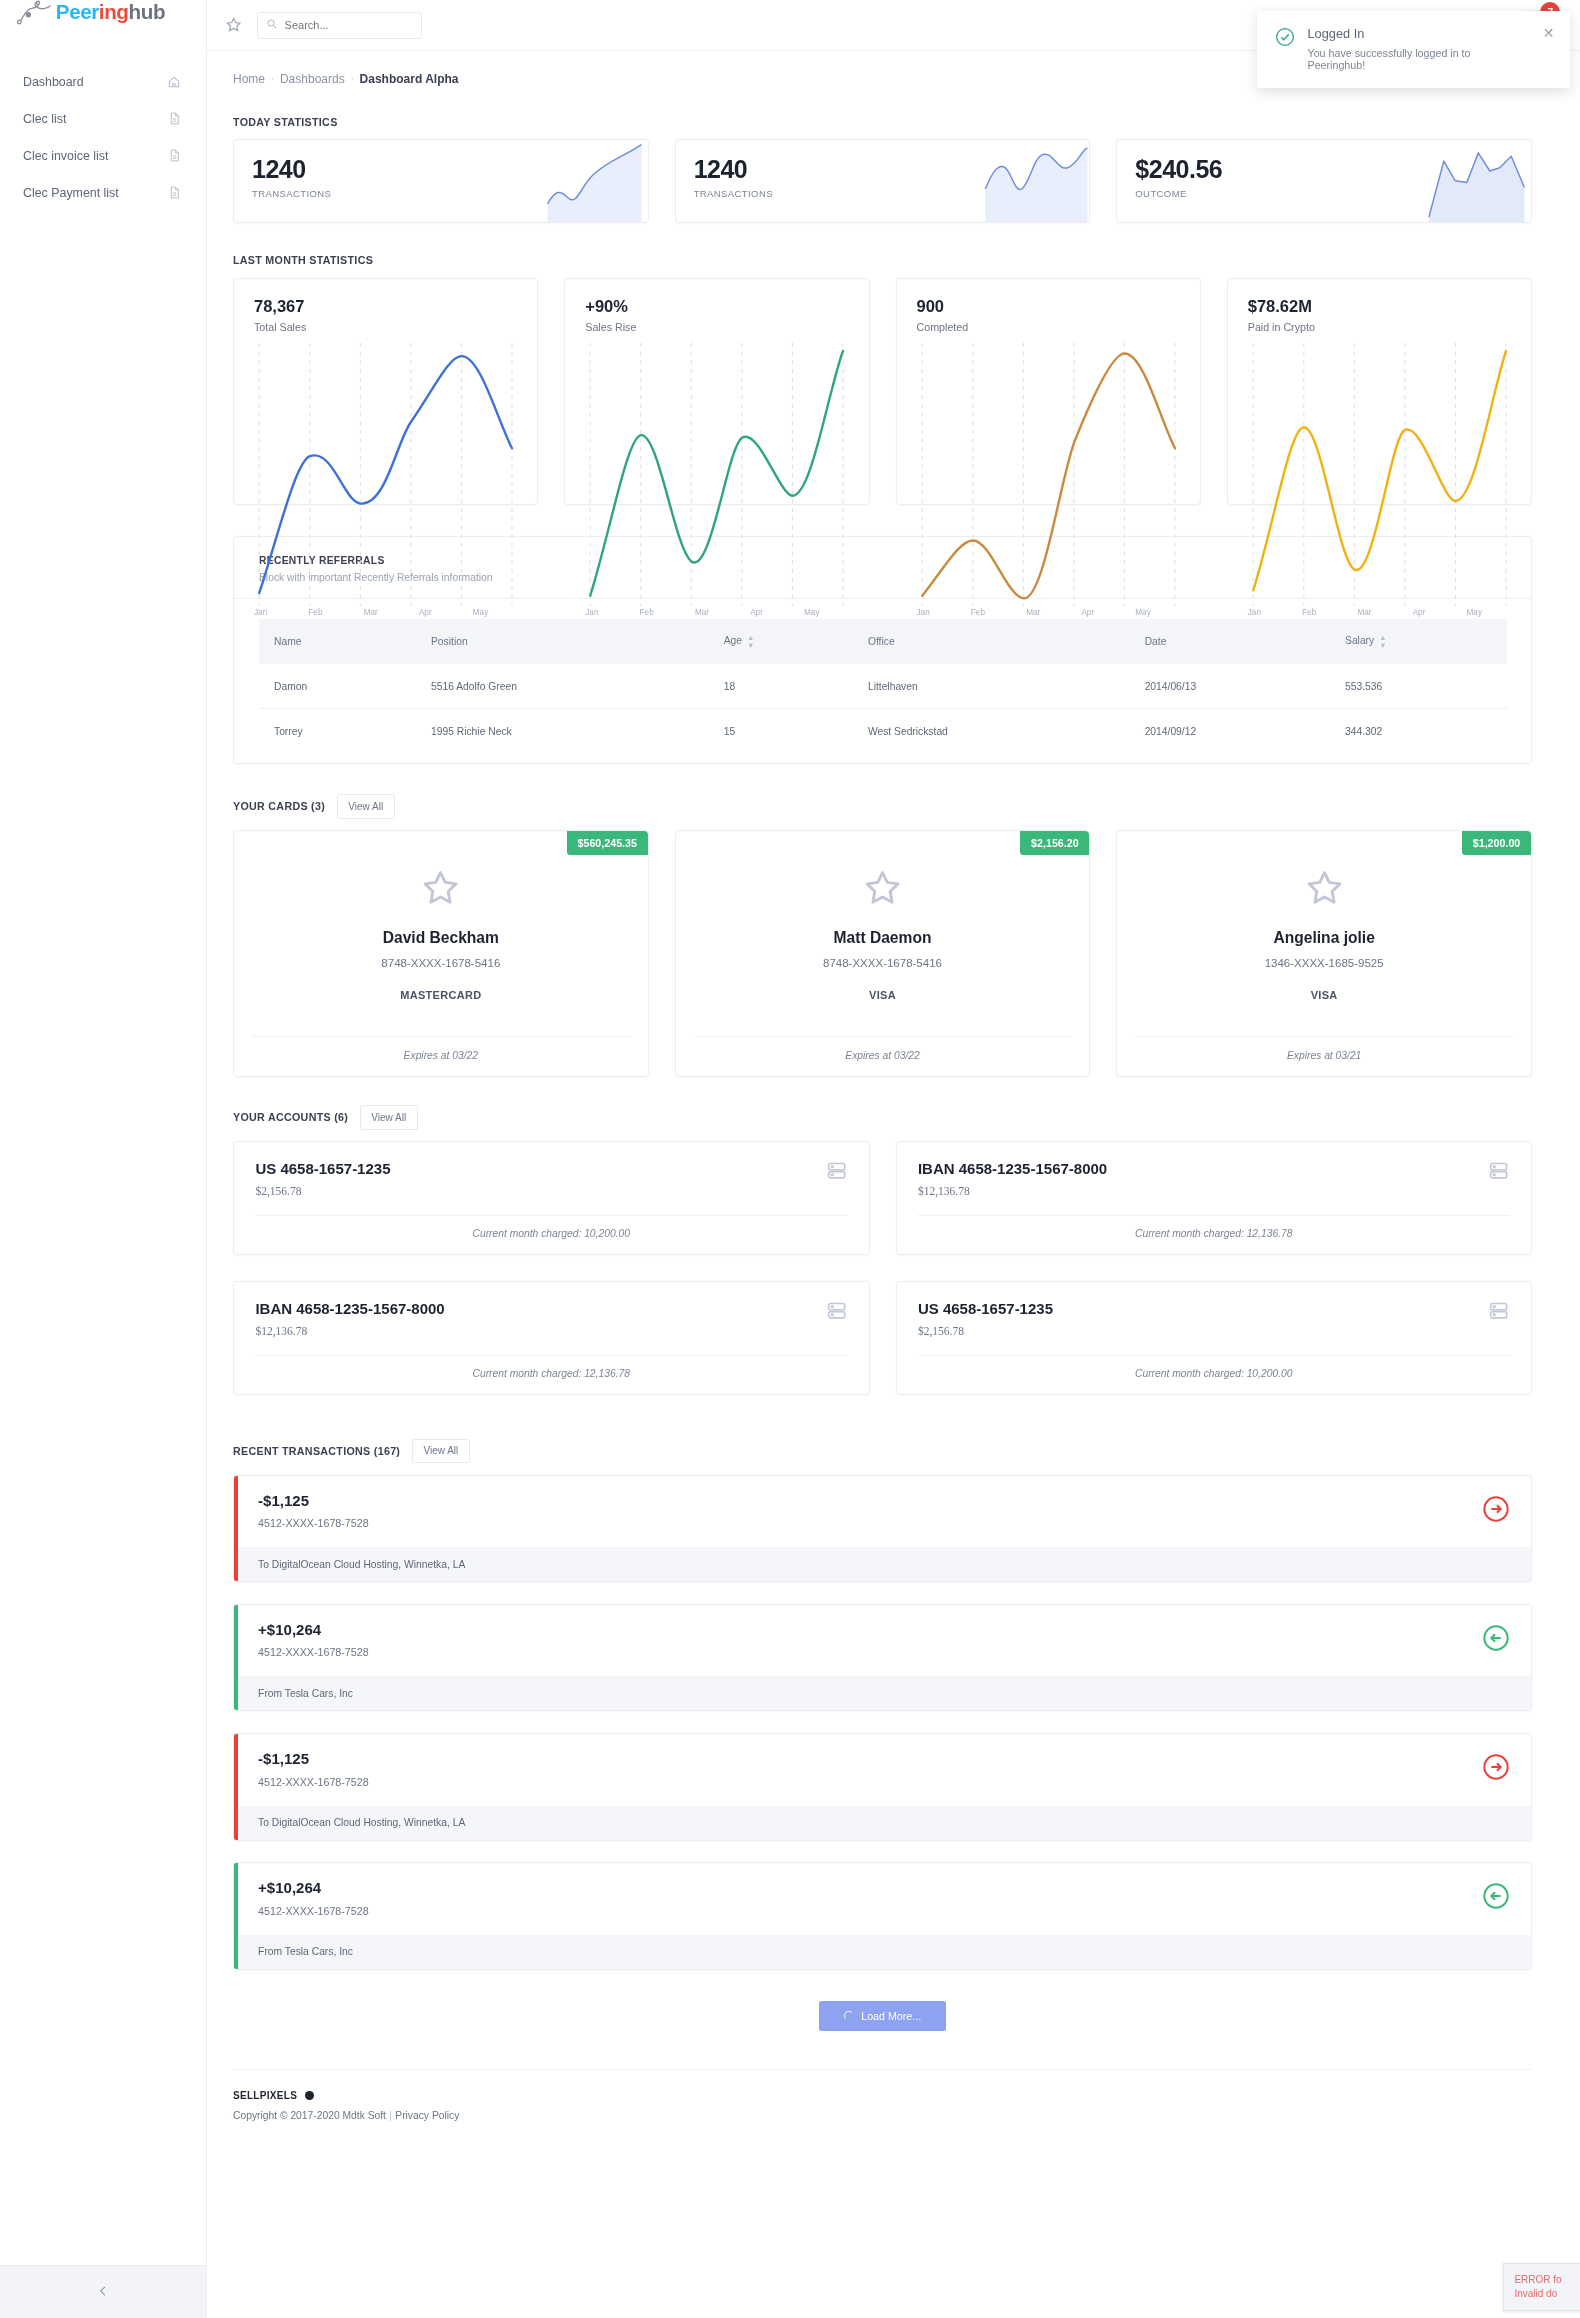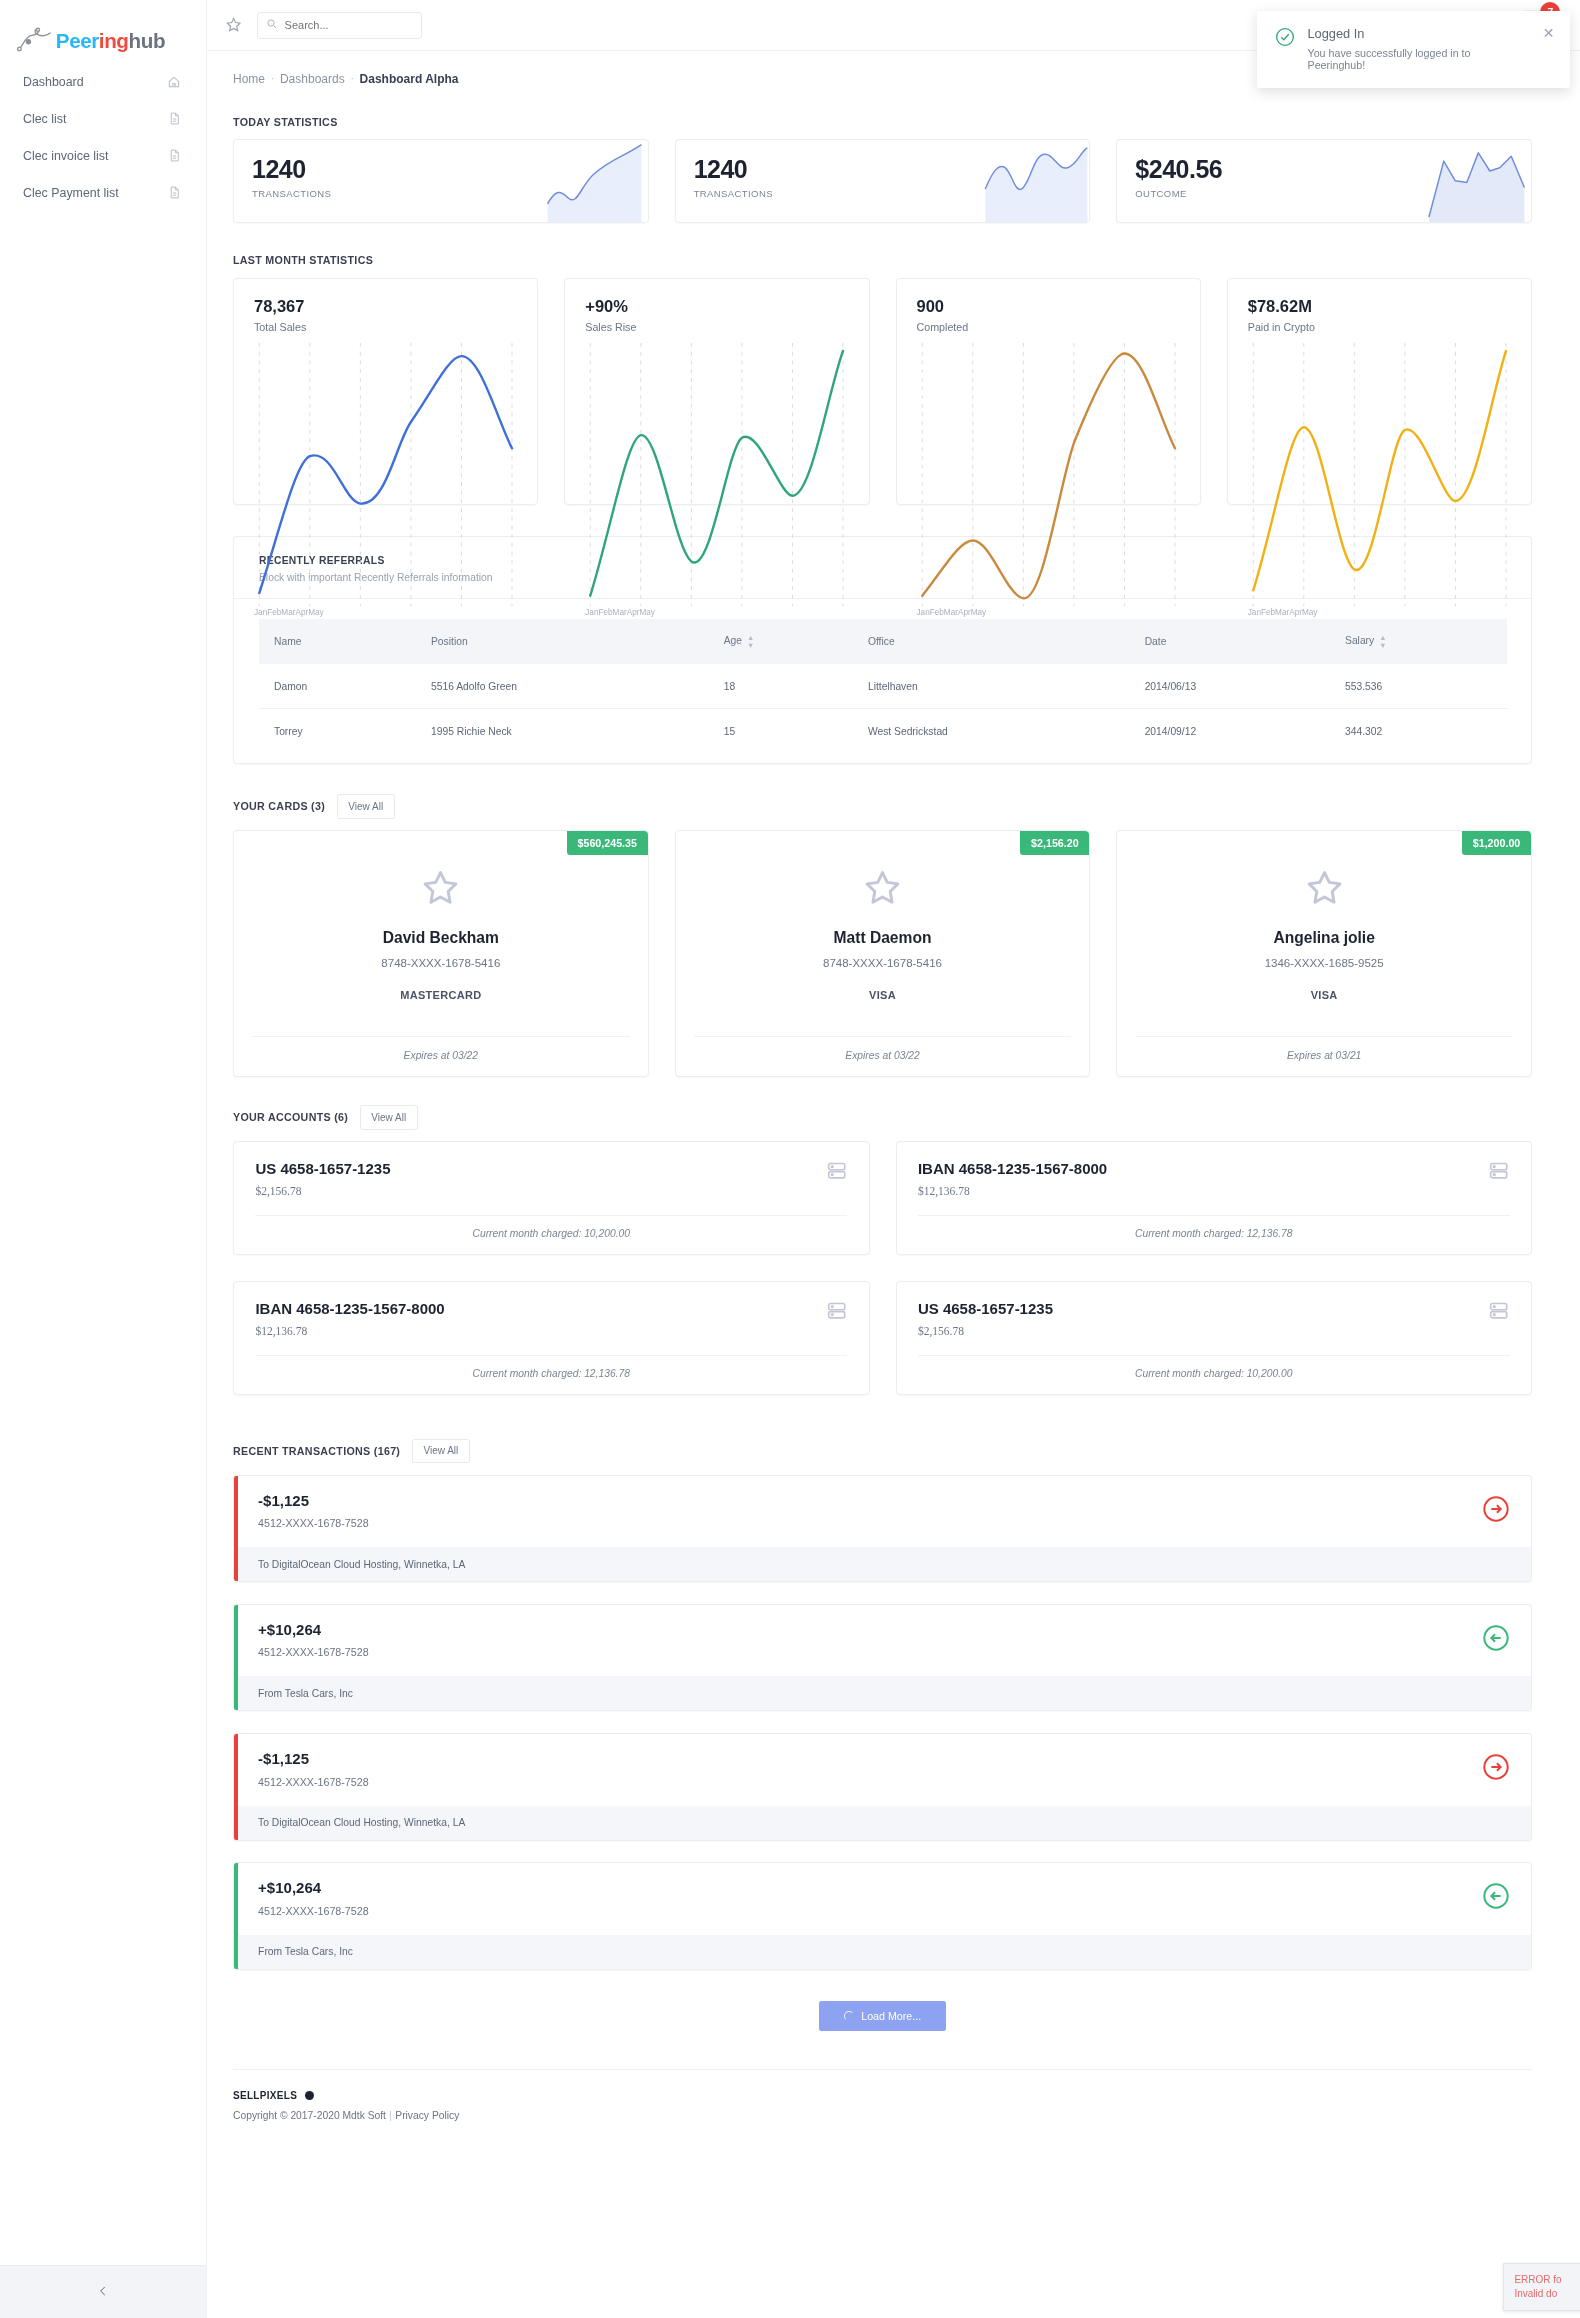--- a/index.html
+++ b/index.html
@@ -17,21 +17,21 @@
   .sidebar {
     width: 207px;
     flex: 0 0 207px;
     background: #ffffff;
     border-right: 0.8px solid #eef0f4;
     position: relative;
   }
   .brand {
     height: 53px;
     display: flex;
-    align-items: flex-end;
+    align-items: flex-start;
     padding-left: 16.5px;
     gap: 3.3px;
   }
   .brand-logo { width: 36px; height: 26px; }
   .brand-text { font-size: 20.6px; font-weight: 700; letter-spacing: -0.4px; }
   .bt-a { color: #29b6f6; }
   .bt-b { color: #f04a3f; }
   .bt-c { color: #6b7280; }
   .nav { padding-top: 10px; }
   .nav-item {
@@ -159,21 +159,21 @@
   .stat-label { font-size: 9.5px; color: #7b8494; letter-spacing: 0.4px; margin-top: 4.1px; }
   .spark { position: absolute; right: 0; bottom: 0; width: 107px; height: 79px; }
 
   
   .month-row { display: grid; grid-template-columns: repeat(4, 1fr); gap: 26px; margin-bottom: 31px; }
   .mcard { padding: 18px 20px 11.5px 20px; height: 227px; display: flex; flex-direction: column; }
   .m-num { font-size: 16.5px; font-weight: 700; color: #1d2330; }
   .m-sub { font-size: 10.7px; color: #6b7585; margin-top: 5.8px; }
   .m-chart { flex: 1 1 auto; margin-top: 10px; position: relative; }
   .m-chart svg { width: 100%; height: 100%; display: block; }
-  .m-axis { display: flex; padding-right: 11%; font-size: 8.2px; color: #a9b0bd; margin-top: 1.6px; }
+  .m-axis { display: flex; justify-content: space-between; padding-right: 11%; font-size: 8.2px; color: #a9b0bd; margin-top: 1.6px; }
 
   
   .referrals { padding: 0 0 10px 0; margin-bottom: 30px; }
   .ref-head { padding: 18px 25px 15px 25px; border-bottom: 0.8px solid #eef0f4; }
   .ref-title { font-size: 10.3px; font-weight: 700; letter-spacing: 0.3px; color: #3a3f51; text-transform: uppercase; }
   .ref-desc { font-size: 10.3px; color: #99a1af; margin-top: 6.6px; }
   table.ref-table { width: calc(100% - 49px); margin: 20px 25px 0 25px; border-collapse: collapse; }
   table.ref-table th {
     background: #f3f5f8;
     text-align: left;

